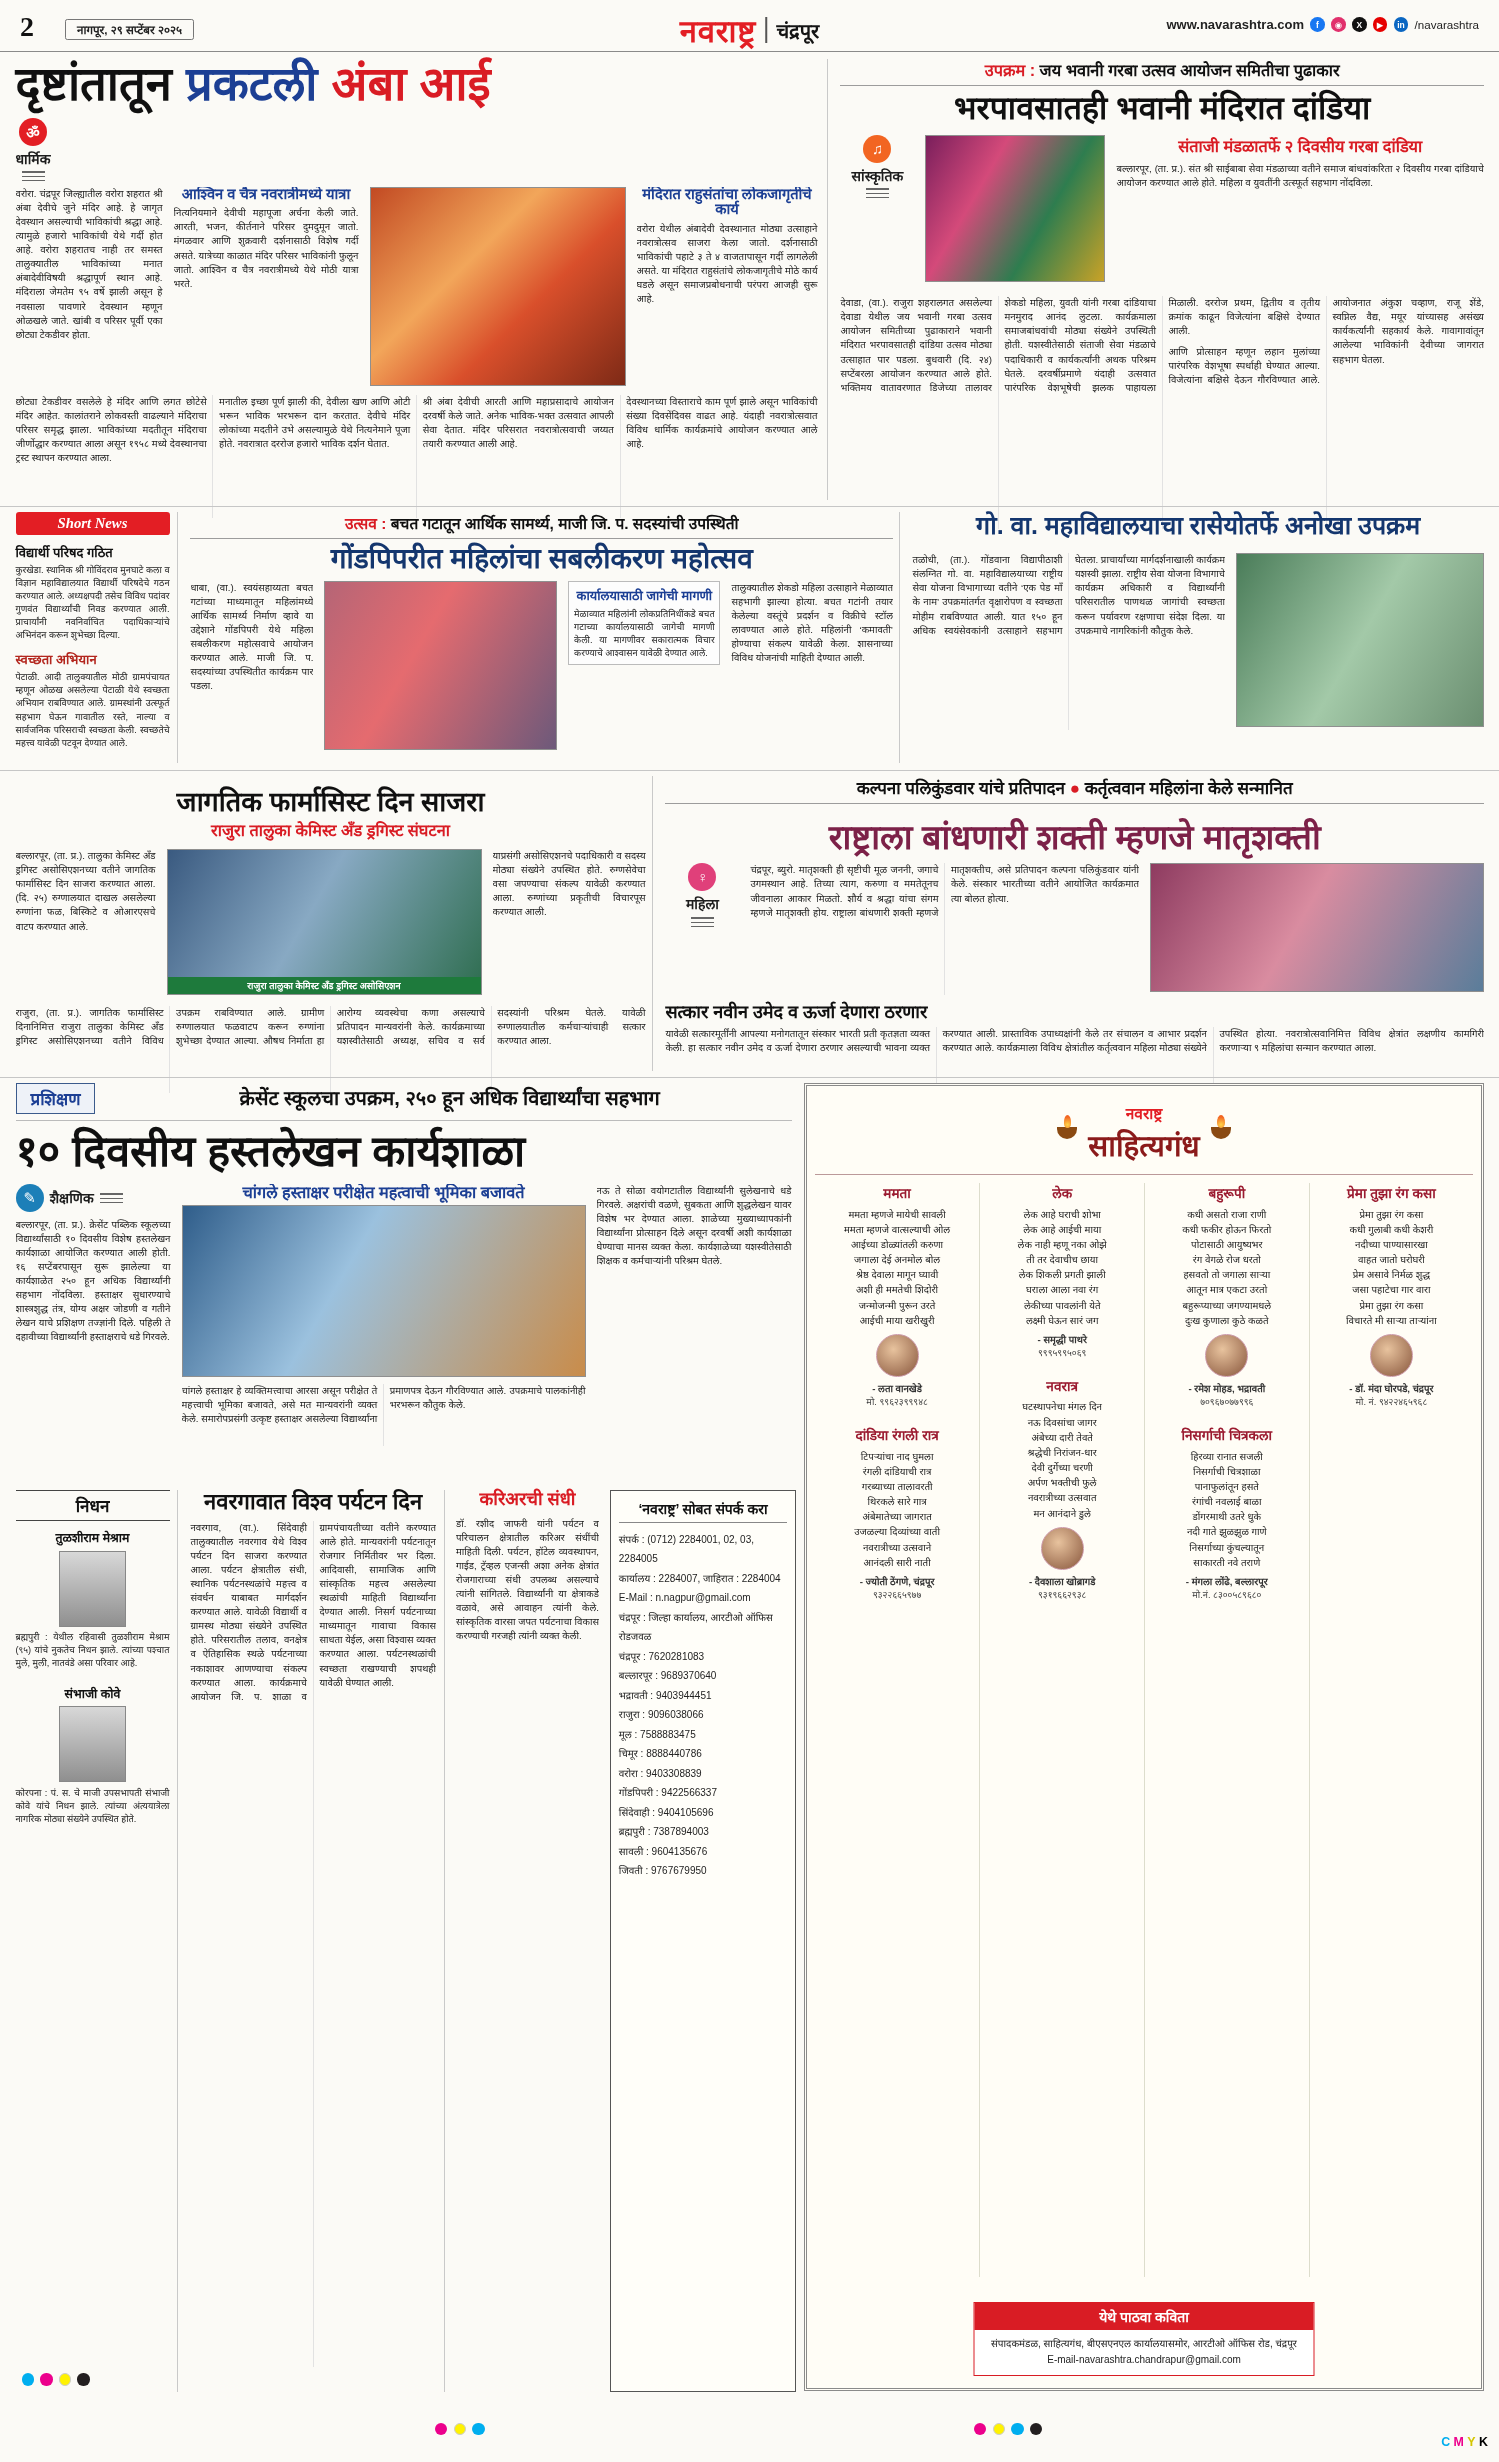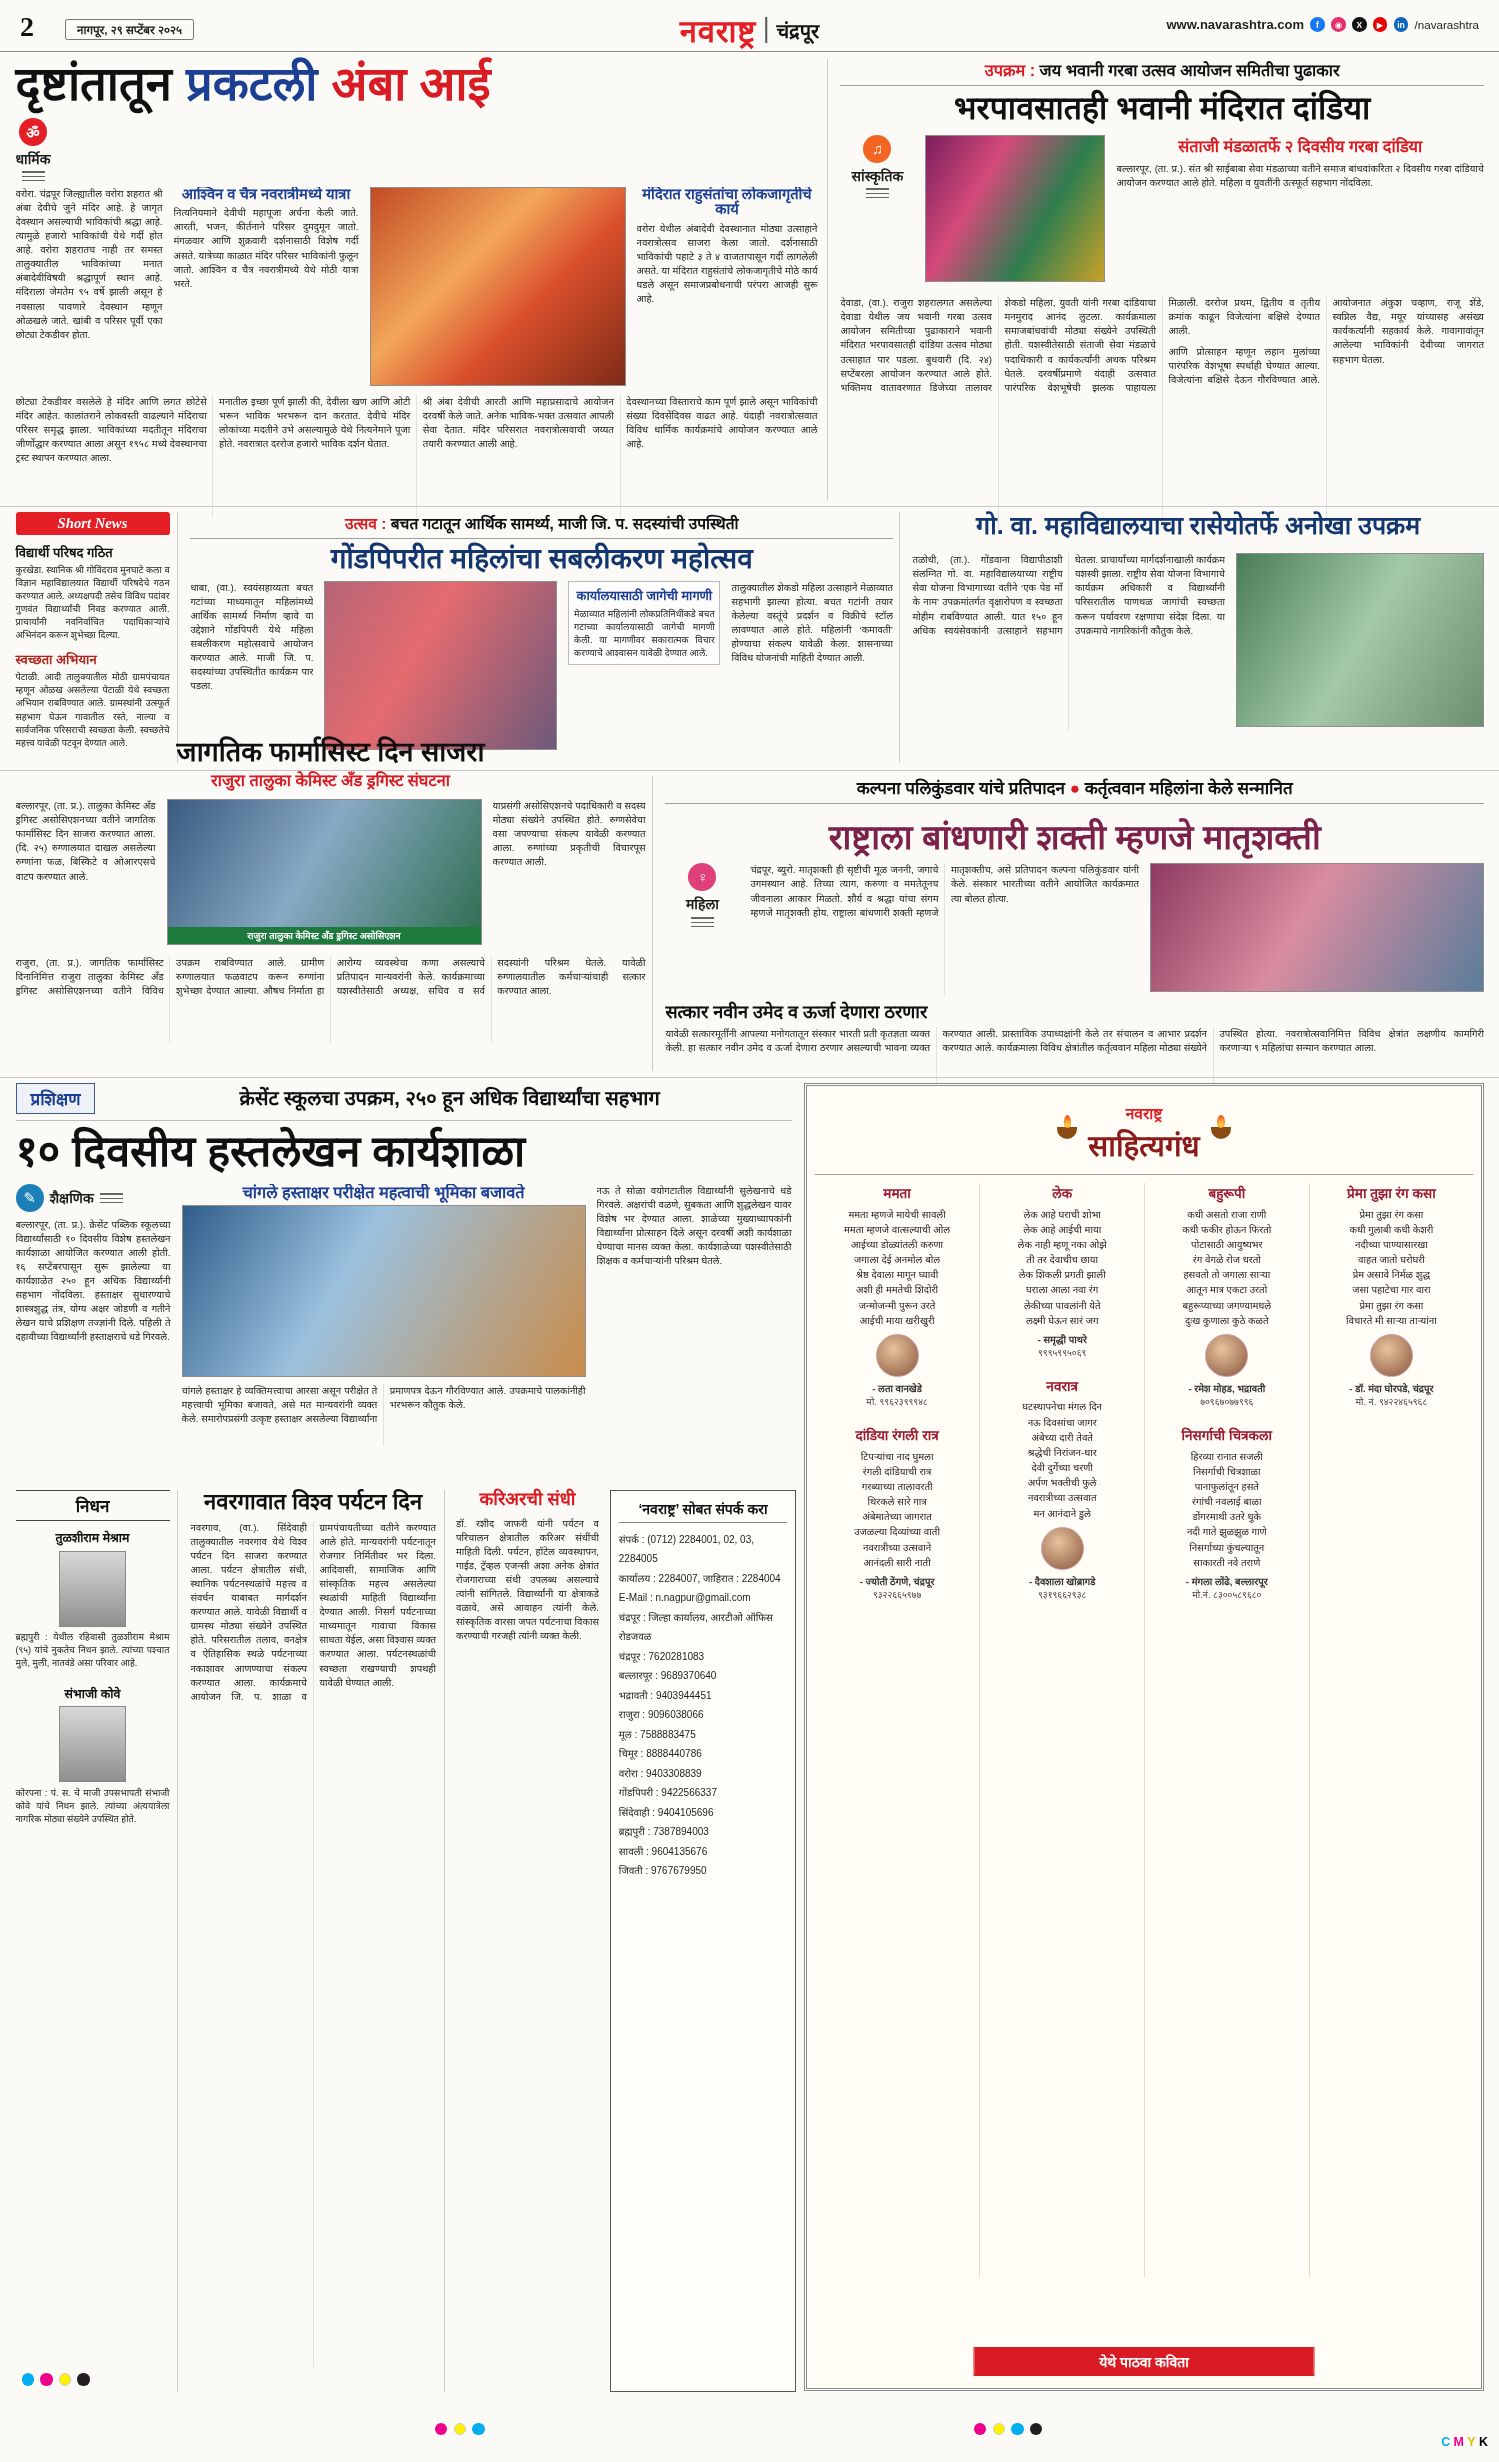--- a/index.html
+++ b/index.html
@@ -206,21 +206,21 @@
   <div class="abs sepl" style="left:899px;top:512px;width:585px;height:251px;padding-left:12.4px">
     <div class="hl" style="font-size:25px;color:#14366e;text-align:center">गो. वा. महाविद्यालयाचा रासेयोतर्फे अनोखा उपक्रम</div>
     <div style="display:flex;gap:11px;margin-top:15px;height:177px">
       <div class="body-sm cols2 clip" style="flex:1">तळोधी, (ता.). गोंडवाना विद्यापीठाशी संलग्नित गो. वा. महाविद्यालयाच्या राष्ट्रीय सेवा योजना विभागाच्या वतीने ‘एक पेड माँ के नाम’ उपक्रमांतर्गत वृक्षारोपण व स्वच्छता मोहीम राबविण्यात आली. यात १५० हून अधिक स्वयंसेवकांनी उत्साहाने सहभाग घेतला. प्राचार्यांच्या मार्गदर्शनाखाली कार्यक्रम यशस्वी झाला. राष्ट्रीय सेवा योजना विभागाचे कार्यक्रम अधिकारी व विद्यार्थ्यांनी परिसरातील पाणथळ जागांची स्वच्छता करून पर्यावरण रक्षणाचा संदेश दिला. या उपक्रमाचे नागरिकांनी कौतुक केले.</div>
       <div class="photo" style="width:248px;height:174px;background:linear-gradient(120deg,#4a7c59,#a3c9a8 50%,#6b8f71)"></div>
     </div>
   </div>
 
   <div class="abs thinrule" style="left:0;top:770px;width:100%"></div>
 
-  <div class="abs" style="left:15.5px;top:738px;width:630px;height:295px">
+  <div class="abs" style="left:15.5px;top:788px;width:630px;height:295px">
     <div class="hl" style="font-size:27px;text-align:center">जागतिक फार्मासिस्ट दिन साजरा</div>
     <div class="subhl-red" style="font-size:16.3px;text-align:center;margin-top:3.1px">राजुरा तालुका केमिस्ट अँड ड्रगिस्ट संघटना</div>
     <div style="display:flex;gap:11px;margin-top:7.8px;height:149px">
       <div style="width:140px" class="clip">
         <div class="body-sm">बल्लारपूर, (ता. प्र.). तालुका केमिस्ट अँड ड्रगिस्ट असोसिएशनच्या वतीने जागतिक फार्मासिस्ट दिन साजरा करण्यात आला. (दि. २५) रुग्णालयात दाखल असलेल्या रुग्णांना फळ, बिस्किटे व ओआरएसचे वाटप करण्यात आले.</div>
       </div>
       <div class="photo" style="width:315px;height:146px;background:linear-gradient(120deg,#3a5a80,#88a9c3 45%,#2e6d4f)">
         <div class="cap-strip">राजुरा तालुका केमिस्ट अँड ड्रगिस्ट असोसिएशन</div>
       </div>
       <div class="body-sm clip" style="flex:1">याप्रसंगी असोसिएशनचे पदाधिकारी व सदस्य मोठ्या संख्येने उपस्थित होते. रुग्णसेवेचा वसा जपण्याचा संकल्प यावेळी करण्यात आला. रुग्णांच्या प्रकृतीची विचारपूस करण्यात आली.</div>
@@ -437,20 +437,22 @@
 प्रेमा तुझा रंग कसा
 विचारते मी साऱ्या ताऱ्यांना</div>
           <div class="author-pic"></div>
           <div class="poem-author">- डॉ. मंदा घोरपडे, चंद्रपूर</div>
           <div class="poem-phone">मो. नं. ९४२२४६५९६८</div>
         </div>
       </div>
     </div>
     <div class="submit-box" style="position:absolute;left:50%;bottom:12.4px;transform:translateX(-50%);width:341px">
       <div class="submit-title">येथे पाठवा कविता</div>
+      <div class="submit-body pre">संपादकमंडळ, साहित्यगंध, बीएसएनएल कार्यालयासमोर, आरटीओ ऑफिस रोड, चंद्रपूर
+E-mail-navarashtra.chandrapur@gmail.com</div>
     </div>
   </div>
 
   <div class="abs dots" style="left:435px;top:2423px">
     <span class="dot" style="background:#ec008c"></span>
     <span class="dot" style="background:#fff200;border:0.8px solid #ccc"></span>
     <span class="dot" style="background:#00aeef"></span>
   </div>
   <div class="abs dots" style="left:974px;top:2423px">
     <span class="dot" style="background:#ec008c"></span>

